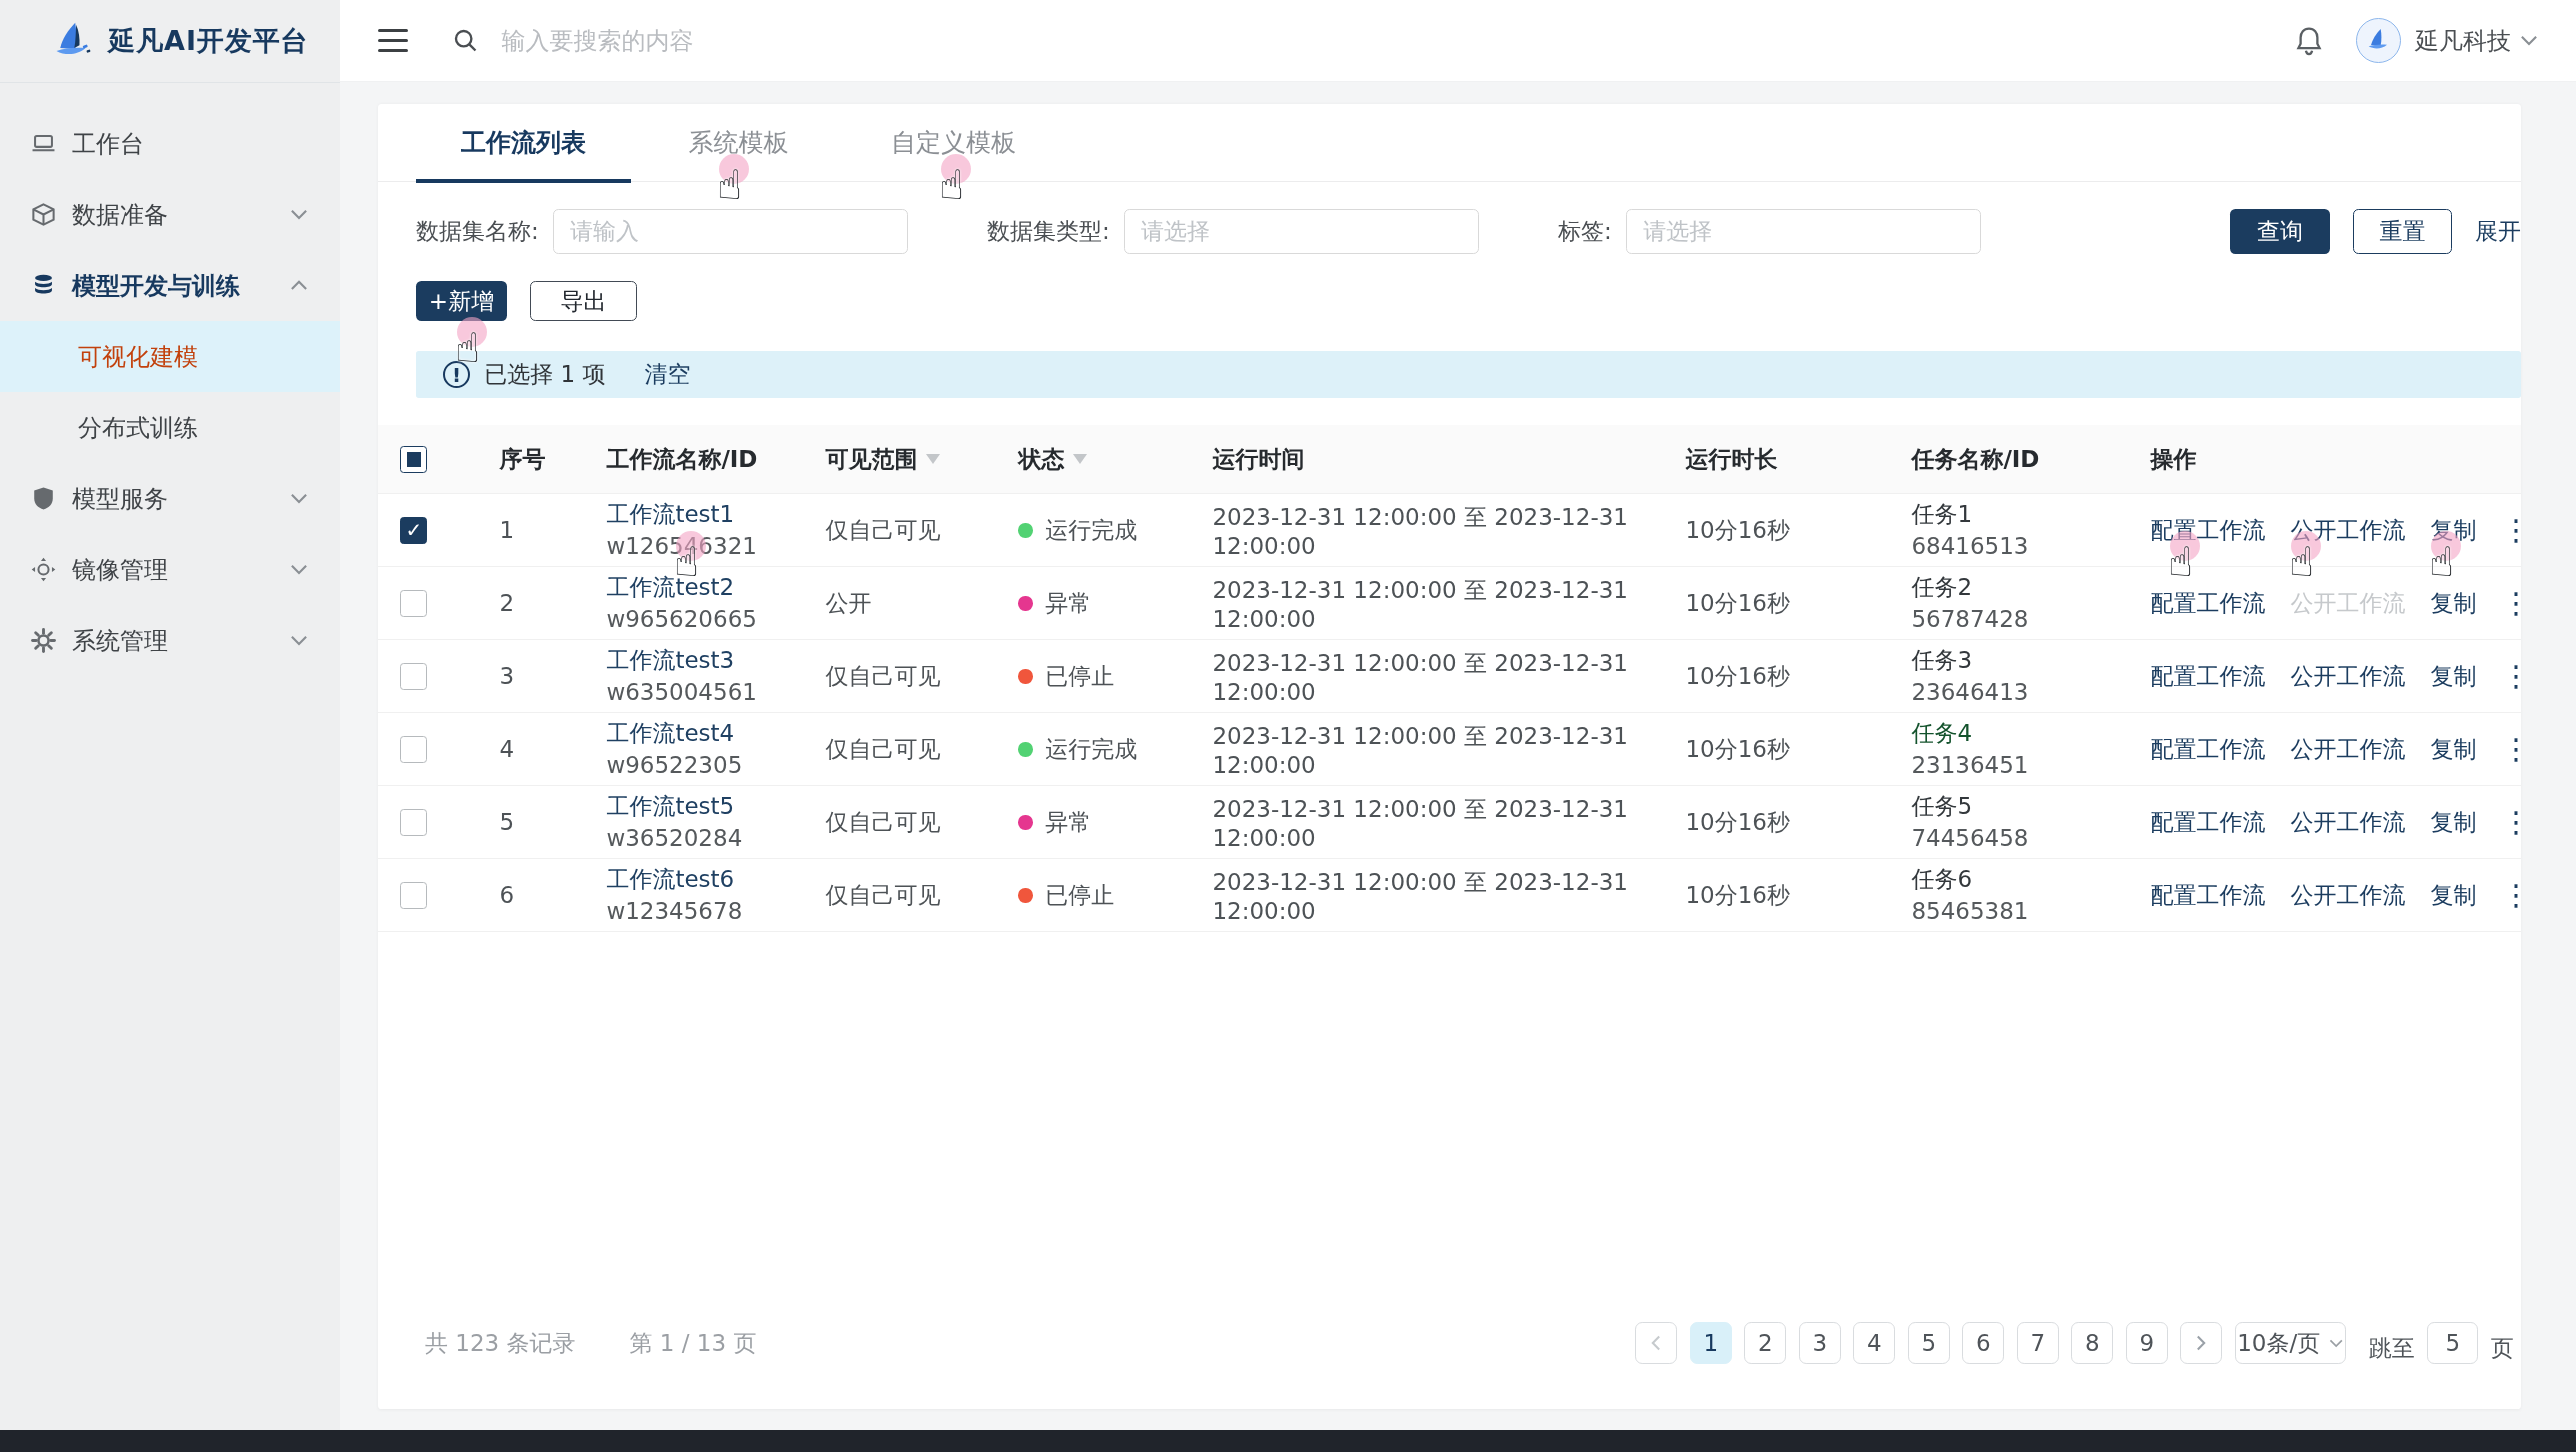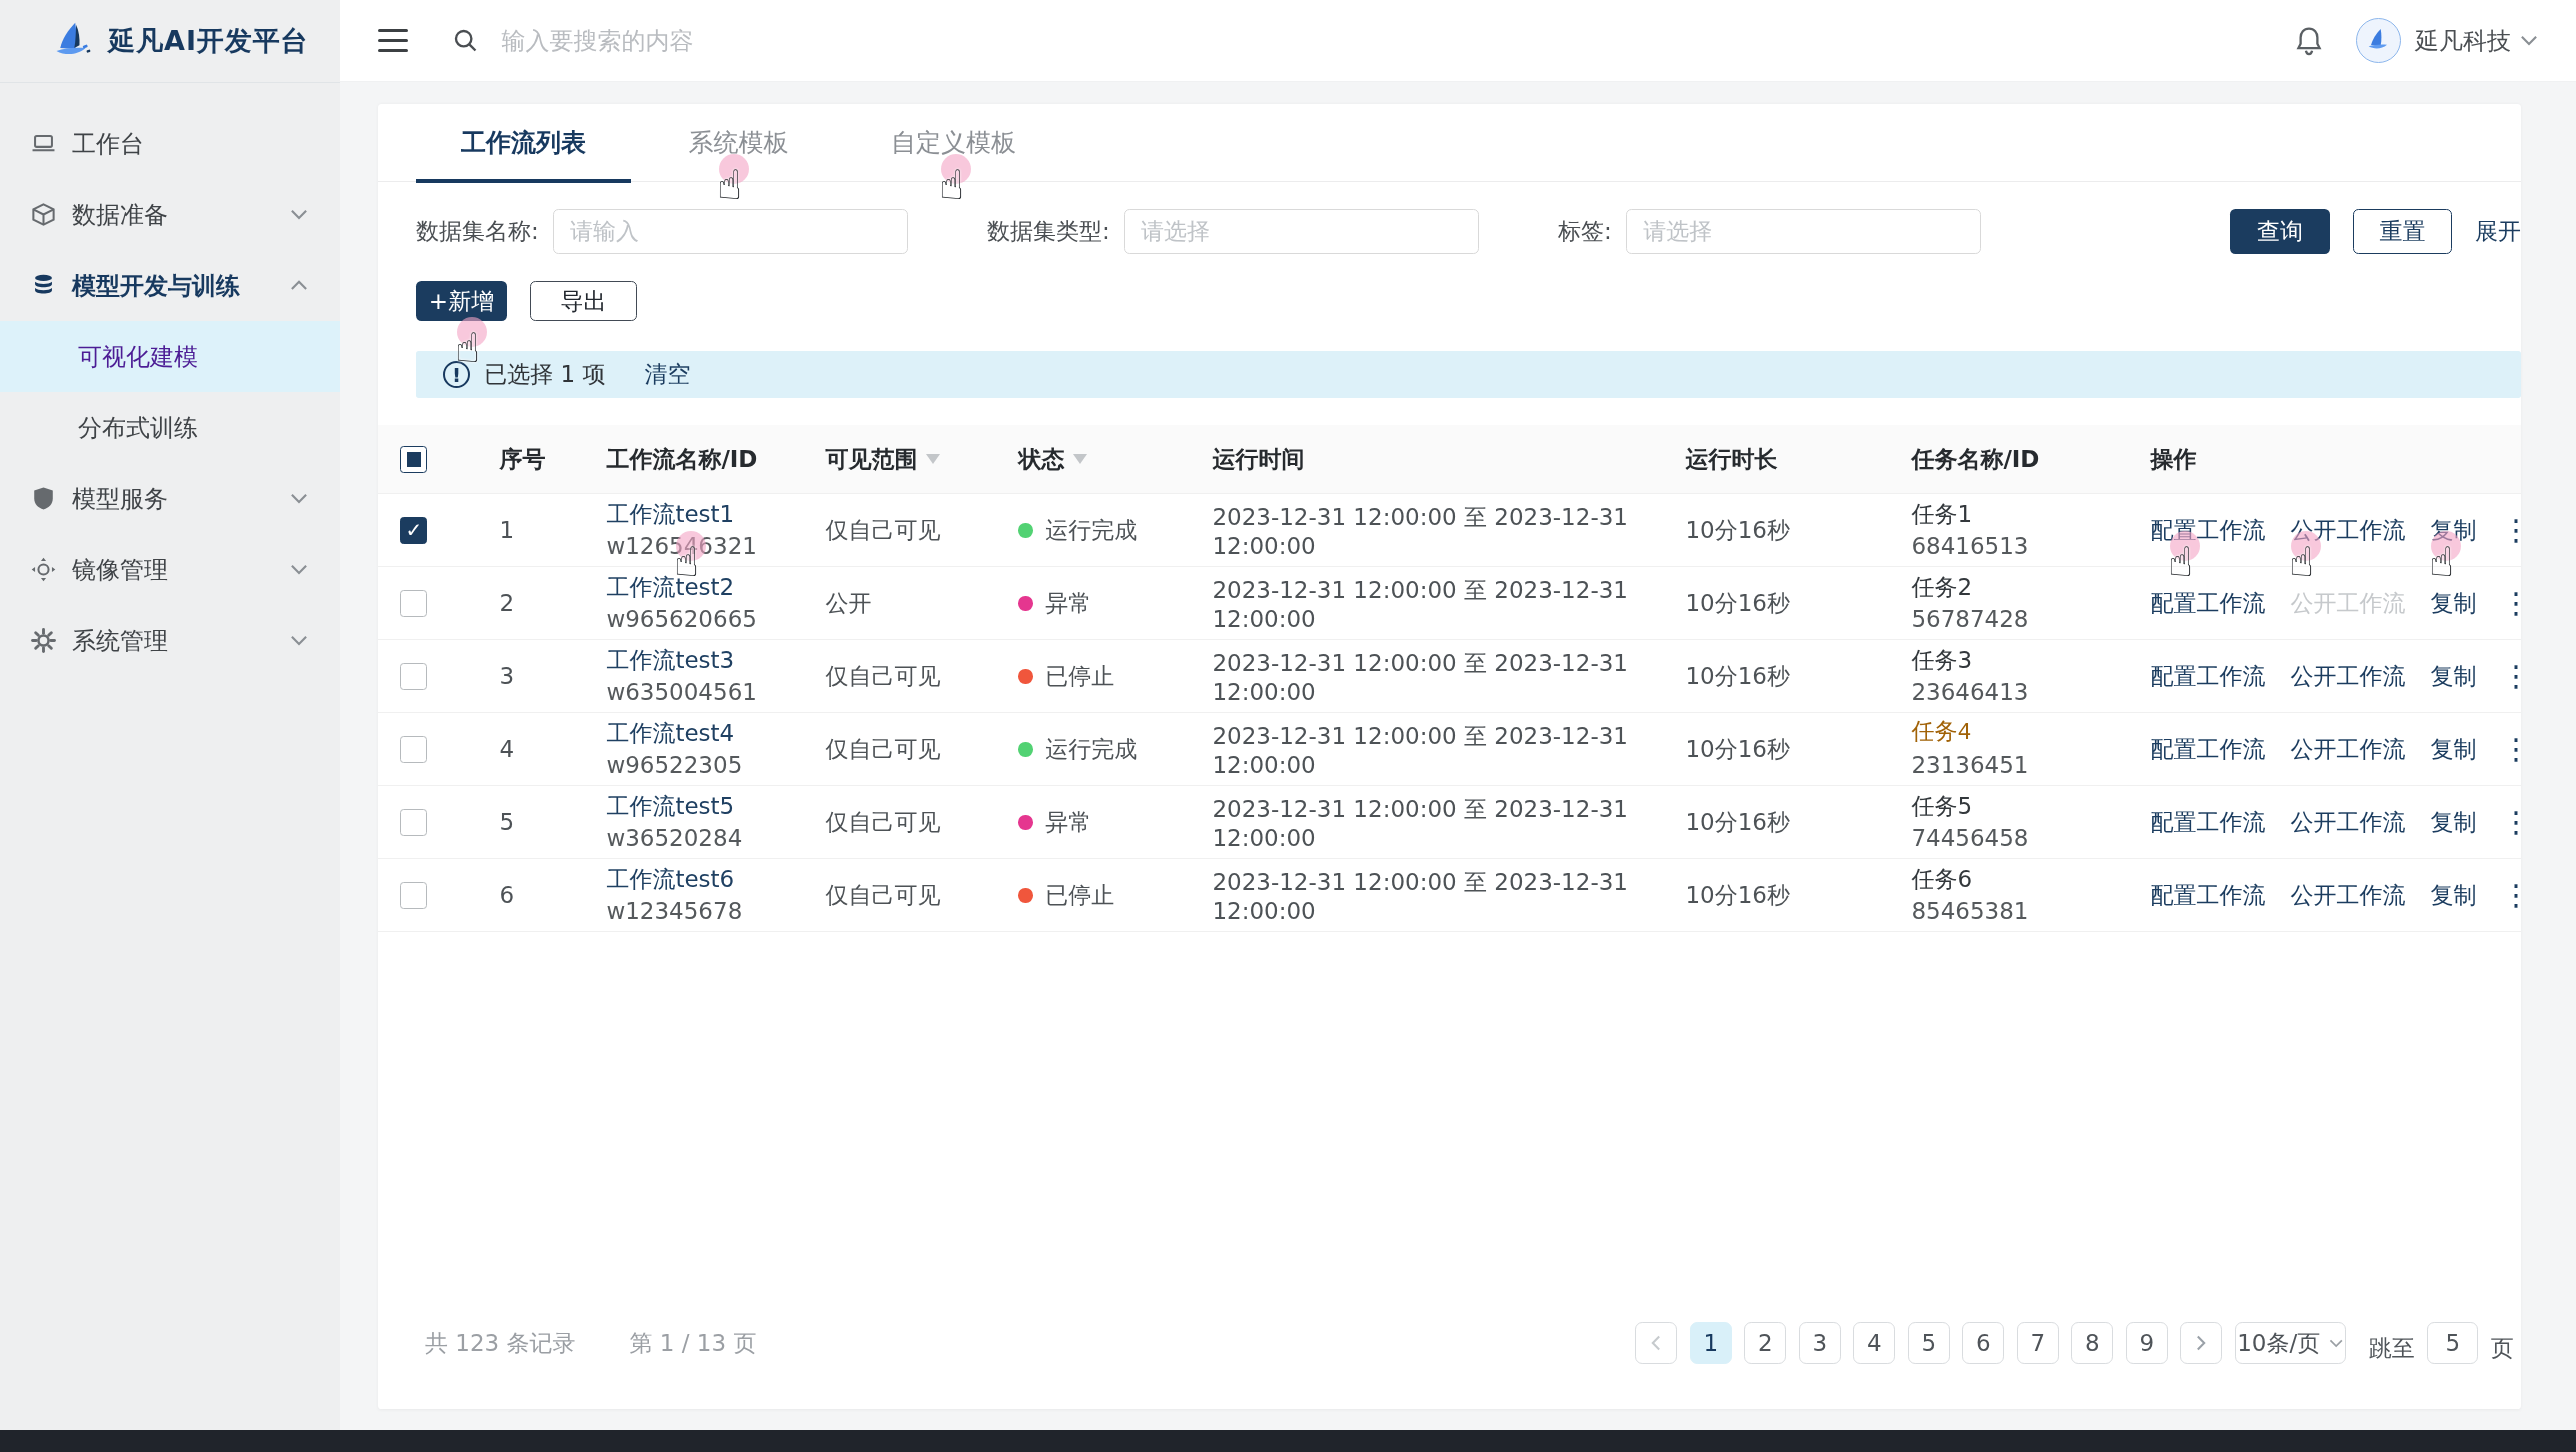--- a/index.html
+++ b/index.html
@@ -18,21 +18,21 @@
   .logo-title{margin-left:14.3px;font-size:27px;font-weight:bold;color:#17395f;letter-spacing:0.9px;}
   .side-nav{padding-top:25px;}
   .side-item{height:71px;display:flex;align-items:center;padding:0 32px 0 30px;cursor:pointer;font-size:24px;color:#3f4347;}
   .side-item .side-icon{width:27px;height:27px;display:inline-flex;align-items:center;justify-content:center;color:#666a6e;}
   .side-item .side-icon svg{width:27px;height:27px;}
   .side-item .side-label{margin-left:15px;}
   .side-item .side-chevron{margin-left:auto;display:inline-flex;color:#8a8f94;}
   .side-item.active{color:#17395f;font-weight:bold;}
   .side-item.active .side-icon{color:#17395f;}
   .side-item.sub{padding-left:63px;font-weight:normal;}
-  .side-item.sub.selected{background:#ddf2fa;color:#4c1d95;align-items:center;}
+  .side-item.sub.selected{background:#ddf2fa;color:#c2410c;align-items:center;}
 
   
   .topbar{position:absolute;left:340px;top:0;right:0;height:82px;background:#fff;display:flex;align-items:center;padding:0 38px;box-sizing:border-box;border-bottom:0.9px solid #f0f1f2;z-index:2;}
   .hamburger{width:30px;height:23px;display:flex;flex-direction:column;justify-content:space-between;cursor:pointer;}
   .hamburger i{display:block;height:3.1px;background:#3c4043;border-radius:1.8px;}
   .search-wrap{display:flex;align-items:center;flex:1;margin-left:43px;}
   .search-wrap svg{width:29px;height:29px;}
   .search-placeholder{margin-left:21.5px;font-size:24px;color:#b9bcc0;}
   .top-right{display:flex;align-items:center;}
   .bell{display:inline-flex;margin-right:32px;cursor:pointer;}
@@ -483,21 +483,21 @@
             <td>仅自己可见</td>
             <td>
               <div class="status">
                 <span class="dot" style="background: rgb(82, 210, 115);"></span>
                 <span>运行完成</span>
               </div>
             </td>
             <td>2023-12-31 12:00:00 至 2023-12-31 12:00:00</td>
             <td>10分16秒</td>
             <td class="two-line">
-              <div style="color: #a16207; font-family: Liberation Mono, monospace;">任务4</div>
+              <div style="color: #14532d;">任务4</div>
               <div class="idv">23136451</div>
             </td>
             <td>
               <div class="ops">
                 <span class="op-link">配置工作流</span>
                 <span class="op-link">公开工作流</span>
                 <span class="op-link">复制</span>
                 <span class="more-icon">⋮</span>
               </div>
             </td>

